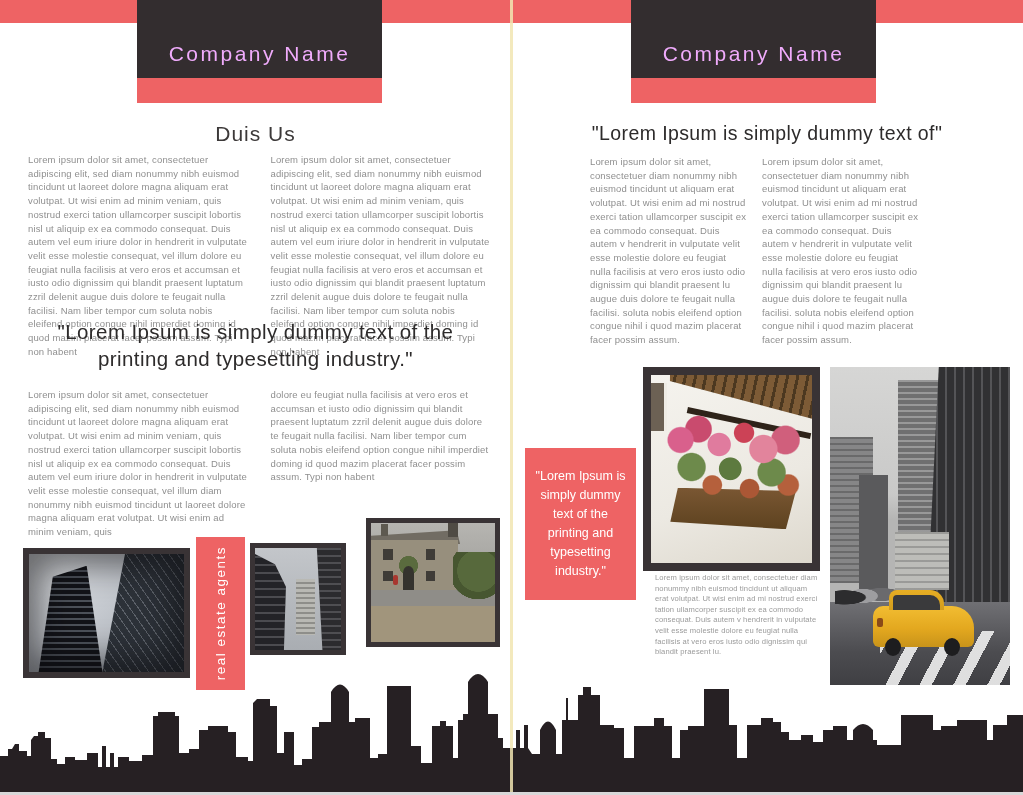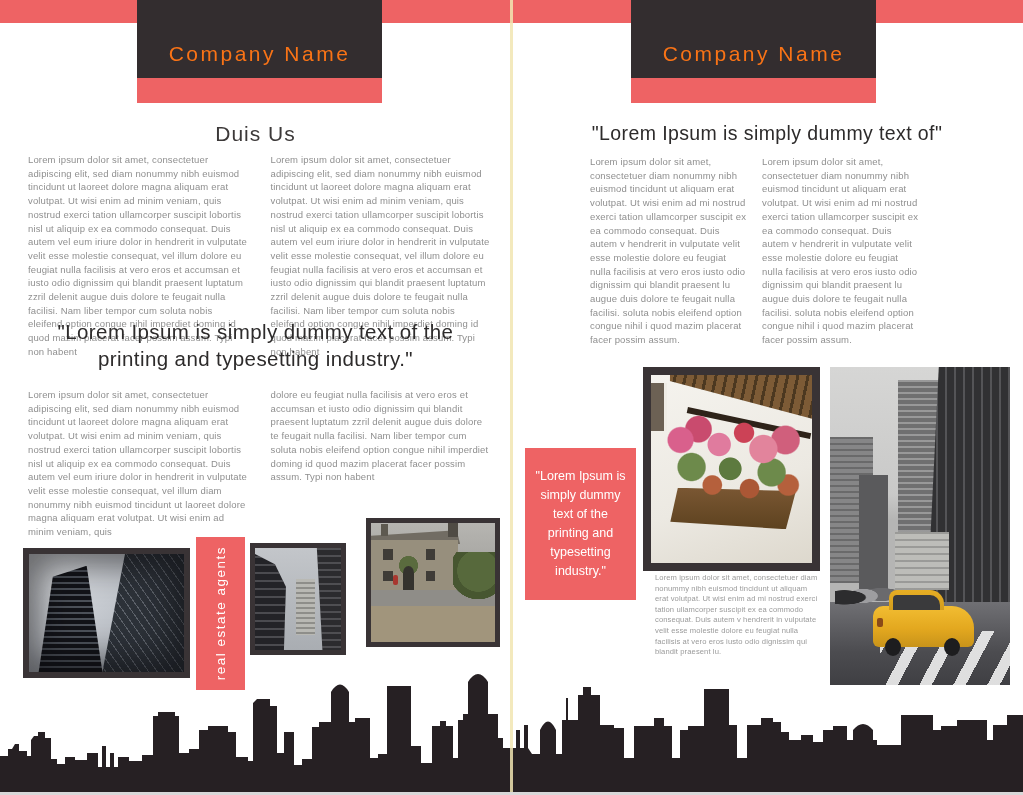--- a/index.html
+++ b/index.html
@@ -3,21 +3,21 @@
 <meta charset="utf-8">
 <style>
   html,body{margin:0;padding:0;background:#e9e9e9;}
   .sheet{position:relative;width:1023px;height:795px;background:#ffffff;overflow:hidden;
          font-family:"Liberation Sans", sans-serif;}
   .abs{position:absolute;}
 
   
   .top-bar{left:0;top:0;width:1023px;height:23px;background:#ee6364;}
   .hdr-box{top:0;width:245px;height:78px;background:#332d2f;display:flex;align-items:flex-end;justify-content:center;padding-bottom:12px;box-sizing:border-box;}
-  .hdr-box span{color:#f97316;font-size:21px;letter-spacing:2.5px;}
+  .hdr-box span{color:#f0abfc;font-size:21px;letter-spacing:2.5px;}
   .hdr-band{top:78px;width:245px;height:25px;background:#ee6364;}
   .hdr-left{left:137px;} .band-left{left:137px;}
   .hdr-right{left:631px;} .band-right{left:631px;}
 
   
   .about-title{left:0;top:122px;width:511px;text-align:center;font-size:21px;color:#3c3939;letter-spacing:1px;}
   .headline{color:#2d2b2b;text-align:center;letter-spacing:0.4px;}
   .headline-left{left:22px;top:318px;width:467px;font-size:20.5px;line-height:27px;}
   .headline-right{left:521px;top:122px;width:492px;font-size:19.5px;}
   .cols{display:flex;}

